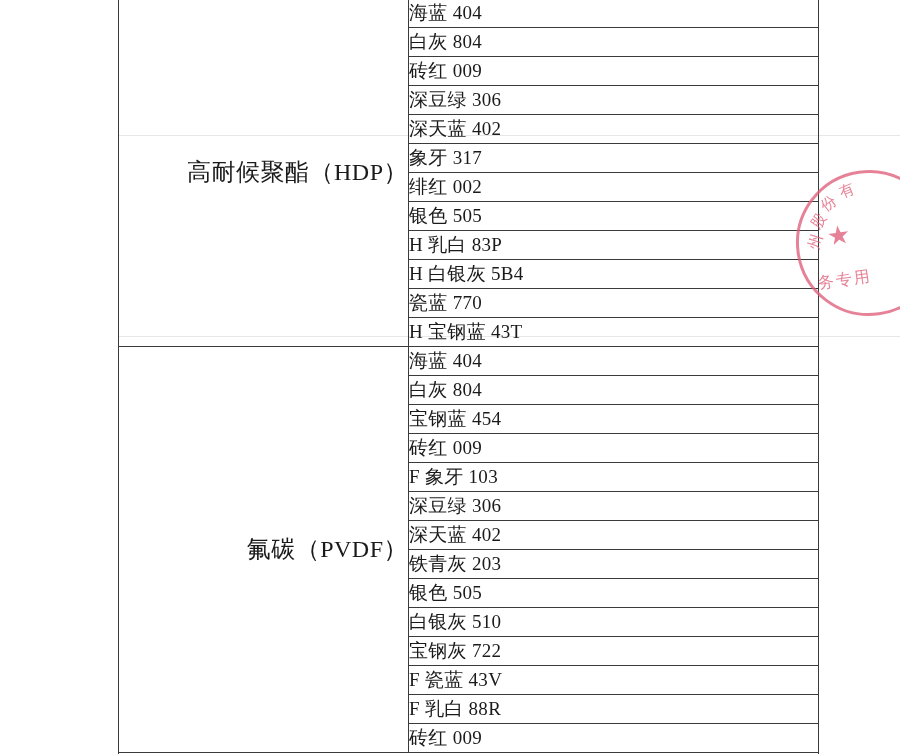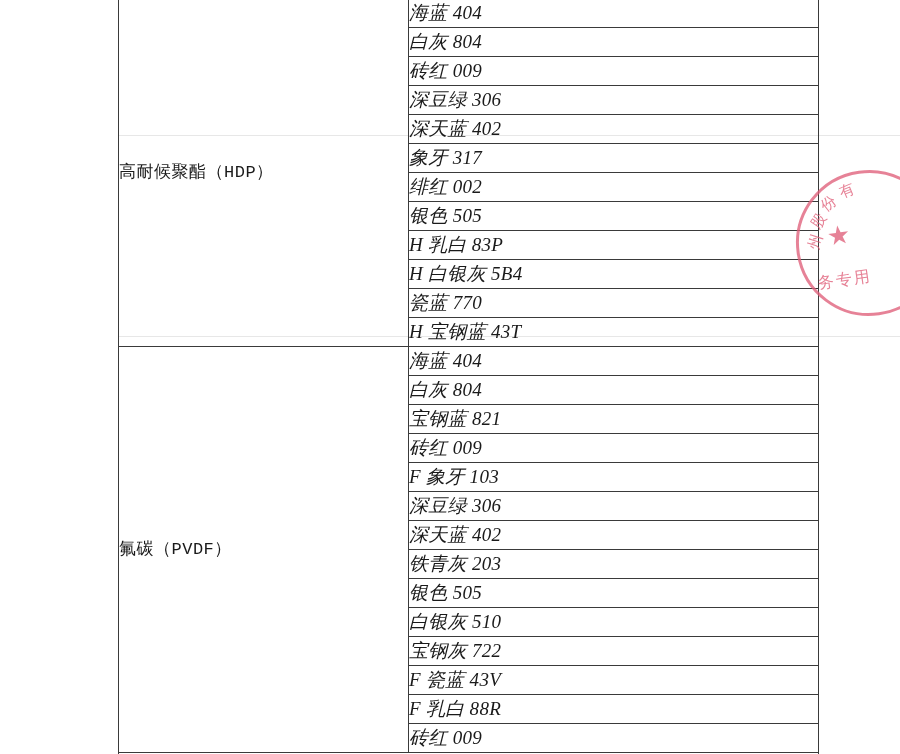--- a/index.html
+++ b/index.html
@@ -33,33 +33,31 @@
     padding: 0;
     vertical-align: middle;
   }
   .col-category {
     width: 290px;
   }
   .col-color {
     width: 410px;
   }
   .cat-cell {
-    text-align: left;
-    font-size: 17px;
+    text-align: right;
+    font-size: 24px;
     letter-spacing: 0.5px;
     line-height: 1.4;
-    font-family: Liberation Mono, monospace;
   }
   .color-cell {
     height: 28px;
     font-size: 19px;
     padding-left: 14px;
     letter-spacing: 0.3px;
     white-space: nowrap;
-    font-style: italic;
   }
   .note-row td {
     height: 34px;
     font-size: 19px;
     padding-left: 12px;
     letter-spacing: 0.3px;
   }
   
   .crease {
     position: absolute;
@@ -185,21 +183,21 @@
       <tr>
         <td class="cat-cell" rowspan="14">
           <span>氟碳（PVDF）</span>
         </td>
         <td class="color-cell">海蓝 404</td>
       </tr>
       <tr>
         <td class="color-cell">白灰 804</td>
       </tr>
       <tr>
-        <td class="color-cell">宝钢蓝 821</td>
+        <td class="color-cell">宝钢蓝 454</td>
       </tr>
       <tr>
         <td class="color-cell">砖红 009</td>
       </tr>
       <tr>
         <td class="color-cell">F 象牙 103</td>
       </tr>
       <tr>
         <td class="color-cell">深豆绿 306</td>
       </tr>

